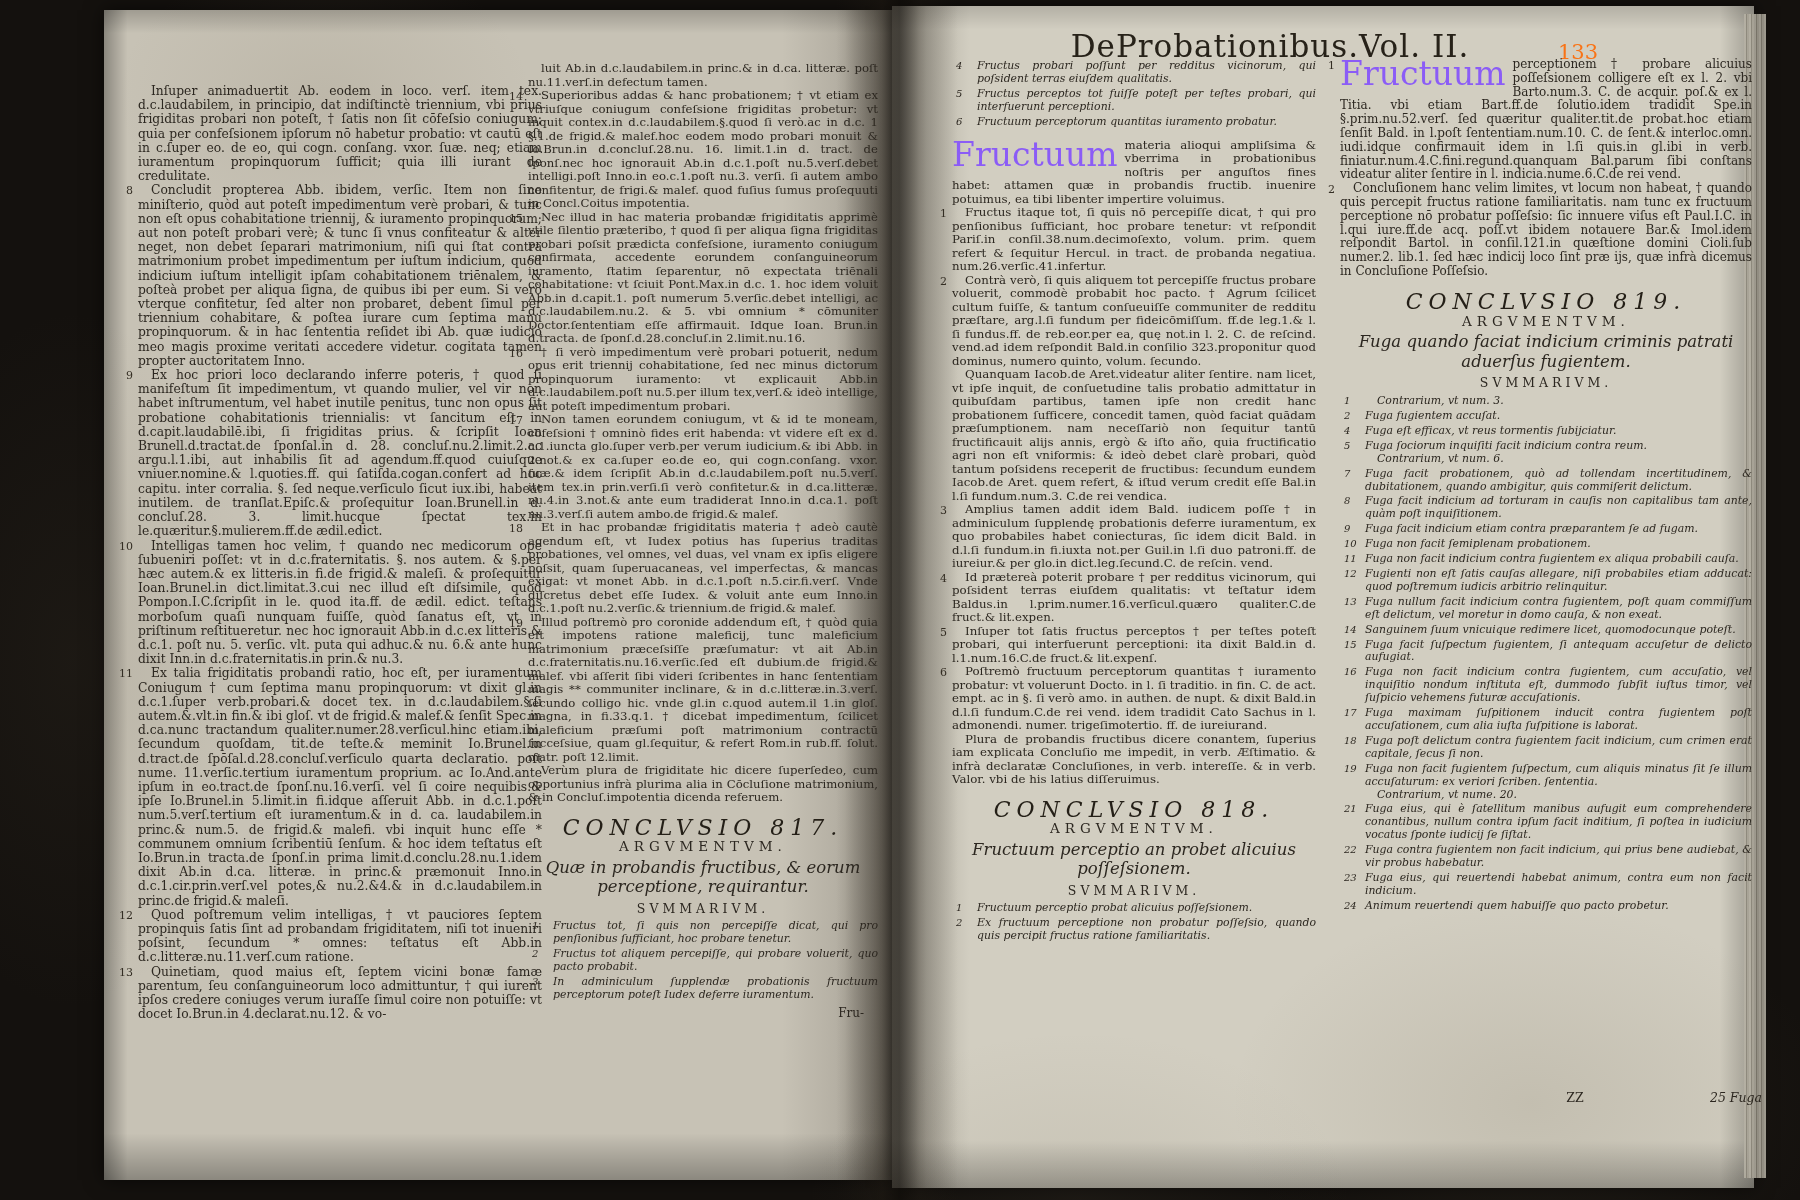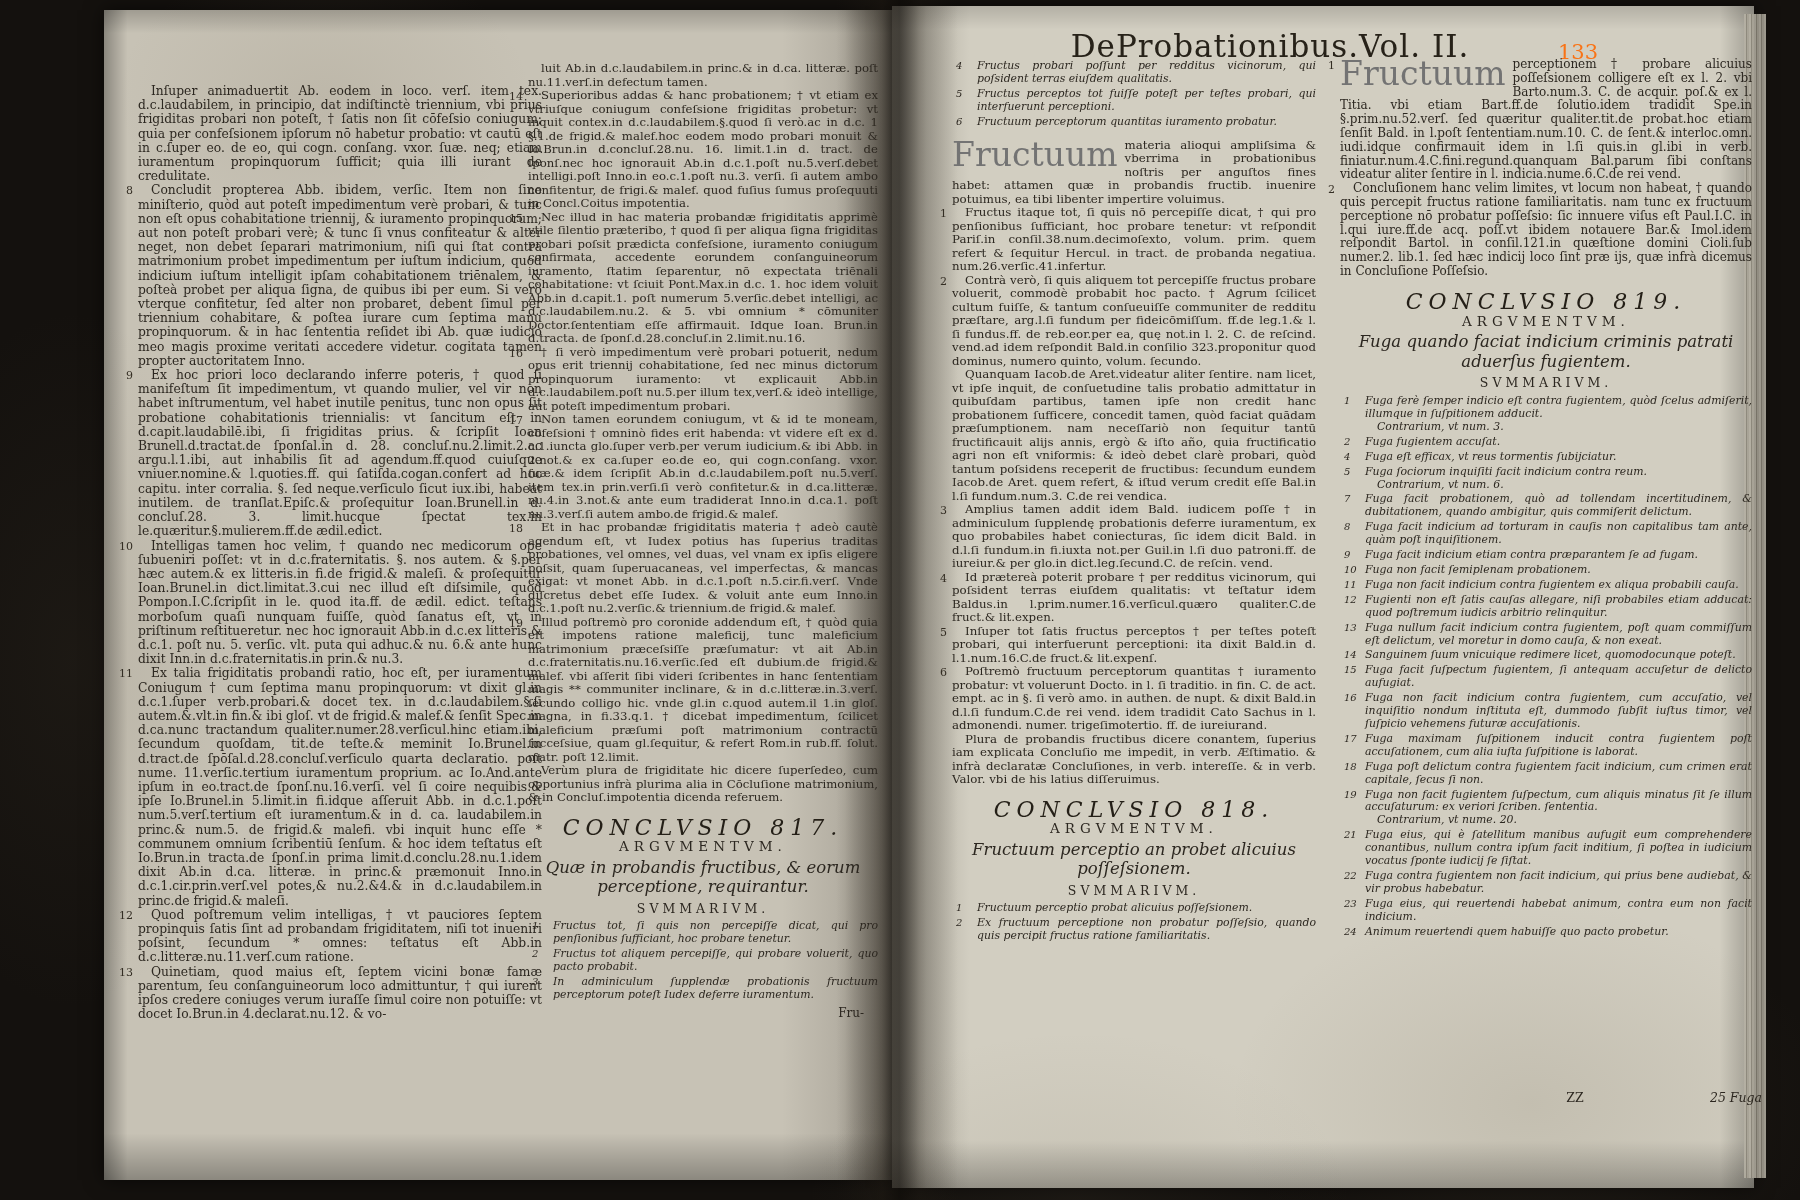--- a/index.html
+++ b/index.html
@@ -58,21 +58,21 @@
   #col2{left:528px;top:62px;width:350px;font-size:11.7px;line-height:13.5px;}
   #col3{left:952px;top:60px;width:364px;font-size:11.8px;line-height:13.5px;}
   #col4{left:1340px;top:58px;width:412px;font-size:12px;line-height:13.8px;}
   .para{position:relative;margin:0;text-indent:13px;}
   .mnum{
     position:absolute;left:-27px;top:1px;width:22px;text-align:right;
     font-size:11px;font-style:normal;text-indent:0;color:#332d23;
   }
   .lead{position:relative;margin:0;text-indent:0;}
   .lead .bigword{
-    float:left;font-size:33px;line-height:28px;padding:2px 7px 0 0;color:#737373;
+    float:left;font-size:33px;line-height:28px;padding:2px 7px 0 0;color:#8b5cf6;
   }
   .gap8{height:8px;}
   .conclusio-title{
     text-align:center;font-style:italic;font-size:22px;letter-spacing:6px;
     color:#241f17;margin:16px 16px 6px;text-indent:0;white-space:nowrap;
   }
   .arg-label{text-align:center;font-size:13.5px;letter-spacing:5px;margin:2px 0 4px;text-indent:0;}
   .arg-text{
     font-style:italic;font-size:16.5px;line-height:19.5px;text-align:center;
     margin:2px 4px 4px;text-indent:0;
@@ -322,21 +322,20 @@
       </div>
     <div>
       <div class="conclusio-title">CONCLVSIO  819.</div>
       <div class="arg-label">ARGVMENTVM.</div>
       <div class="arg-text">Fuga quando faciat indicium criminis patrati aduerſus fugientem.</div>
       <div class="sum-label">SVMMARIVM.</div>
       <div>
 
           <div class="sitem">
             <span class="snum">1</span>
-            <span>Fuga ferè ſemper indicio eſt contra fugientem, quòd ſcelus admiſerit, illumque in ſuſpitionem adducit.</span>
             <div class="contra">Contrarium, vt num. 3.</div>
           </div>
 
           <div class="sitem">
             <span class="snum">2</span>
             <span>Fuga fugientem accuſat.</span>
             <div class="contra"></div>
           </div>
 
           <div class="sitem">

